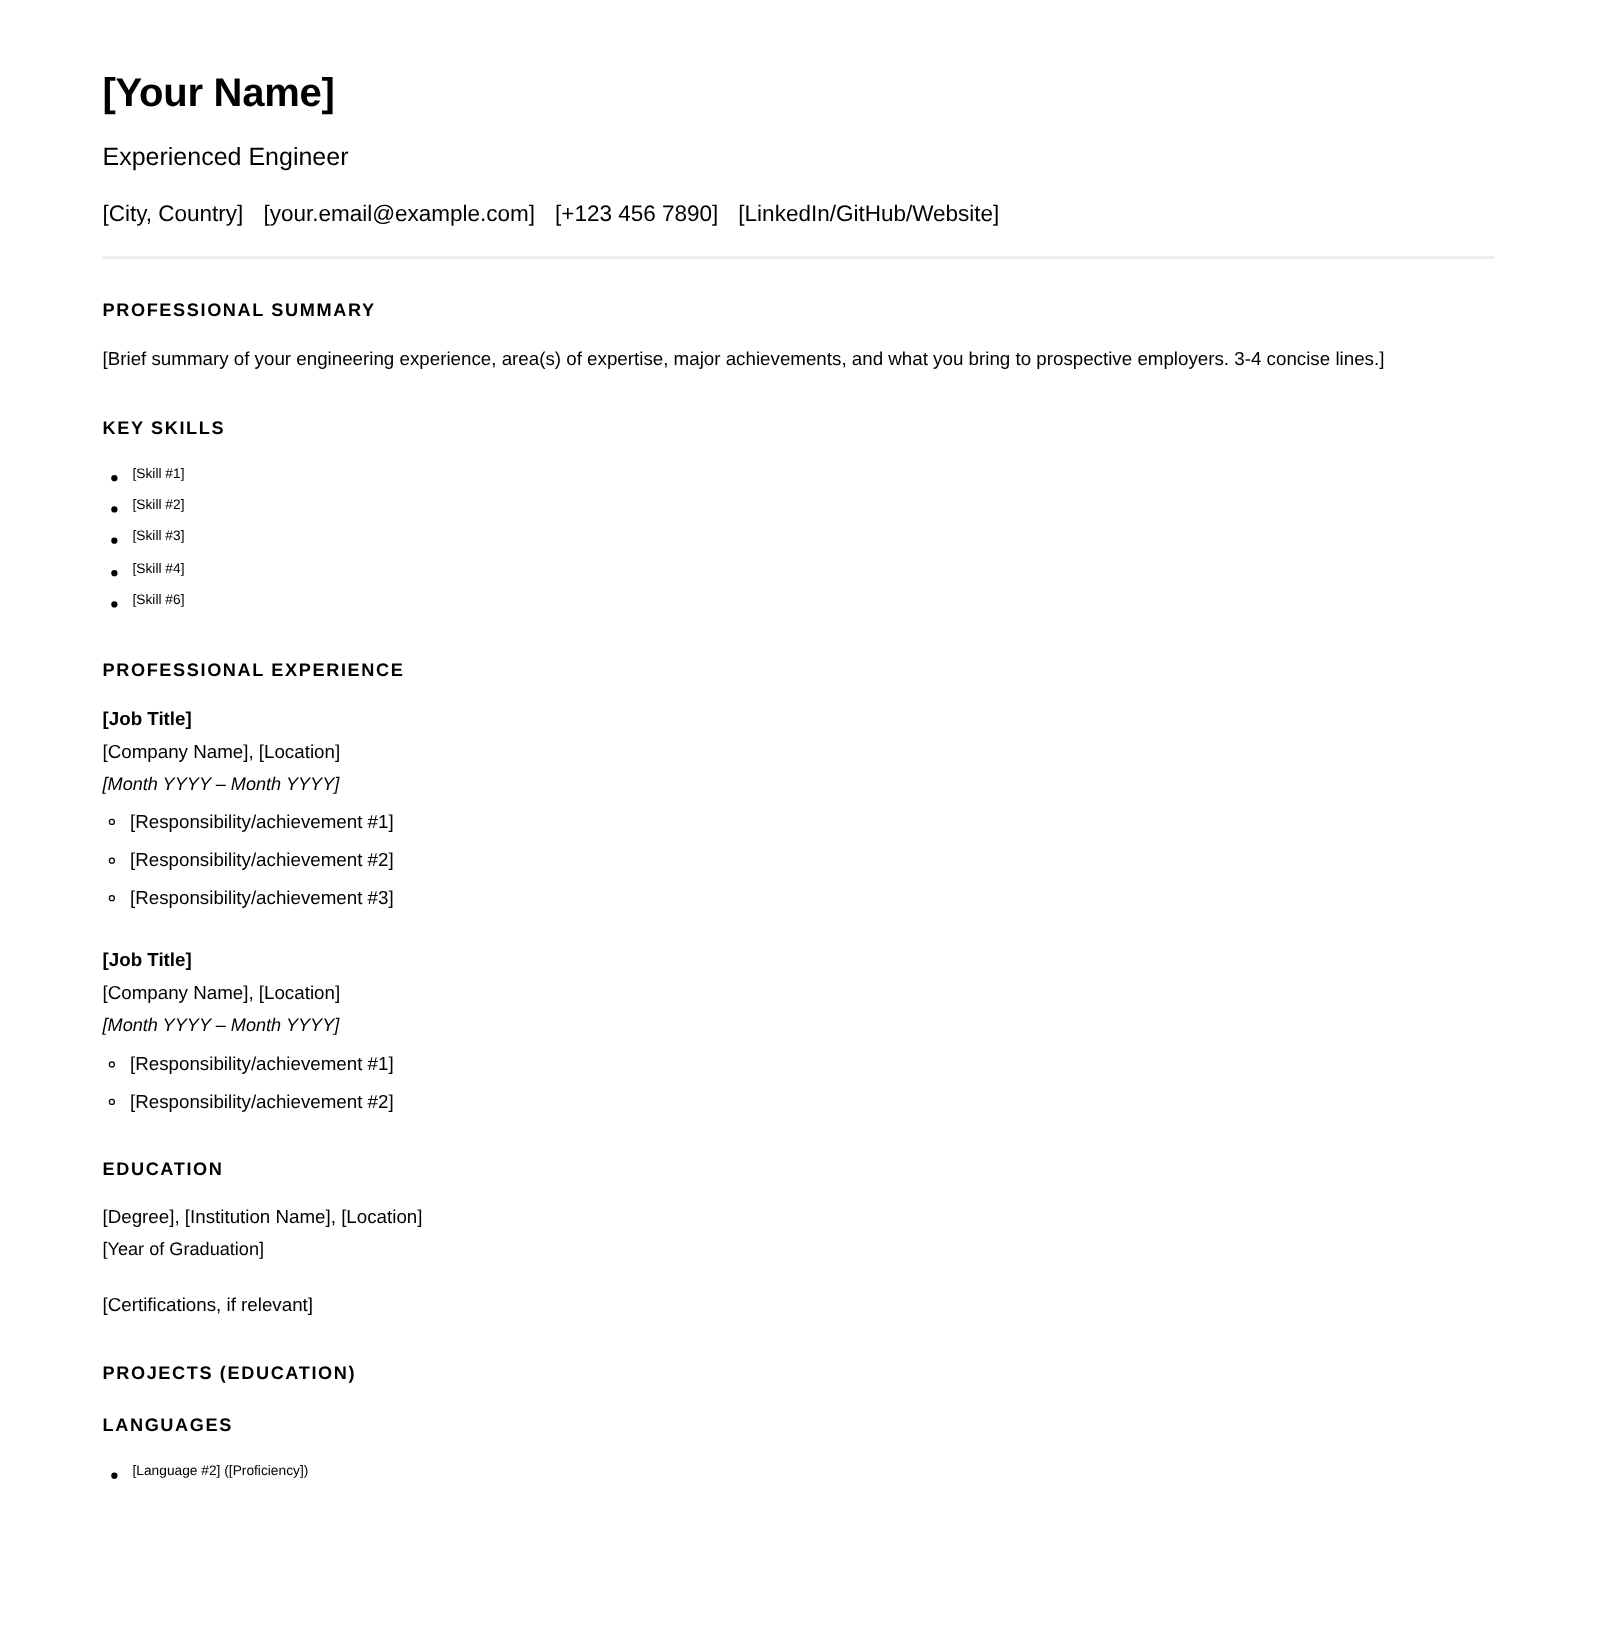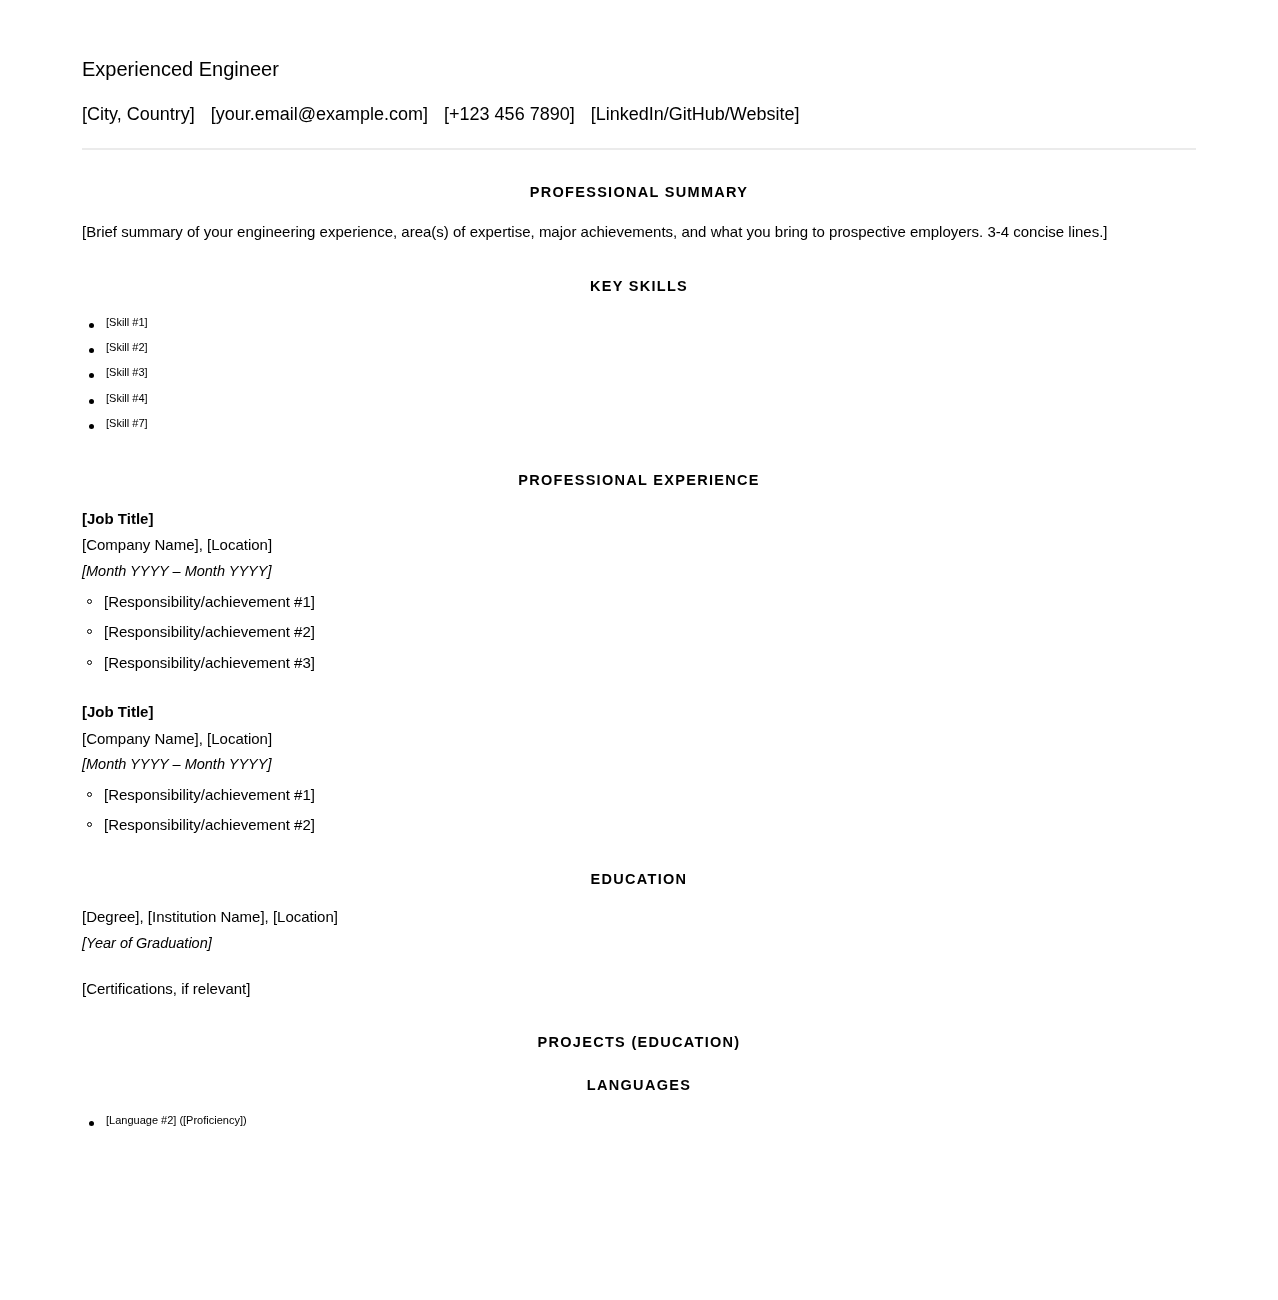--- a/index.html
+++ b/index.html
@@ -54,21 +54,20 @@
   }
 
   
   .section { margin: 0 0 6px 0; }
   .section-title {
     font-size: 14.5px;
     font-weight: bold;
     letter-spacing: 1.3px;
     margin: 0 0 19px 0;
     line-height: 1.2;
-    text-align: center;
   }
   .section + .section { margin-top: 0; }
 
   .body-text {
     font-size: 15px;
     line-height: 1.45;
     margin: 0 0 36px 0;
   }
 
   ul.bullets {
@@ -142,57 +141,57 @@
   }
 
   
   .edu-line {
     font-size: 15px;
     line-height: 1.3;
     margin: 0 0 7px 0;
   }
   .edu-year {
     font-size: 14.5px;
-    font-style: italic;
     line-height: 1.3;
     margin: 0 0 26px 0;
   }
   .edu-certs {
     font-size: 15px;
     line-height: 1.3;
     margin: 0 0 36px 0;
   }
 
   .spacer-exp { height: 6px; }
 </style>
 </head>
 <body>
 
 <div class="page">
 
+  <h1 class="name">[Your Name]</h1>
 
   <p class="headline">Experienced Engineer</p>
 
   <p class="contact-line"><span class="contact-item">[City, Country]</span><span class="contact-gap"></span><span class="contact-item">[your.email@example.com]</span><span class="contact-gap"></span><span class="contact-item">[+123 456 7890]</span><span class="contact-gap"></span><span class="contact-item">[LinkedIn/GitHub/Website]</span></p>
 
   <hr class="divider">
 
   <div class="section">
     <h2 class="section-title">PROFESSIONAL SUMMARY</h2>
     <p class="body-text">[Brief summary of your engineering experience, area(s) of expertise, major achievements, and what you bring to prospective employers. 3-4 concise lines.]</p>
   </div>
 
   <div class="section">
     <h2 class="section-title">KEY SKILLS</h2>
     <ul class="bullets">
       <li>[Skill #1]</li>
       <li>[Skill #2]</li>
       <li>[Skill #3]</li>
       <li>[Skill #4]</li>
-      <li>[Skill #7]</li>
+      <li>[Skill #6]</li>
     </ul>
   </div>
 
   <div class="spacer-exp"></div>
 
   <div class="section">
     <h2 class="section-title">PROFESSIONAL EXPERIENCE</h2>
 
     <div class="job">
       <p class="job-title">[Job Title]</p>

